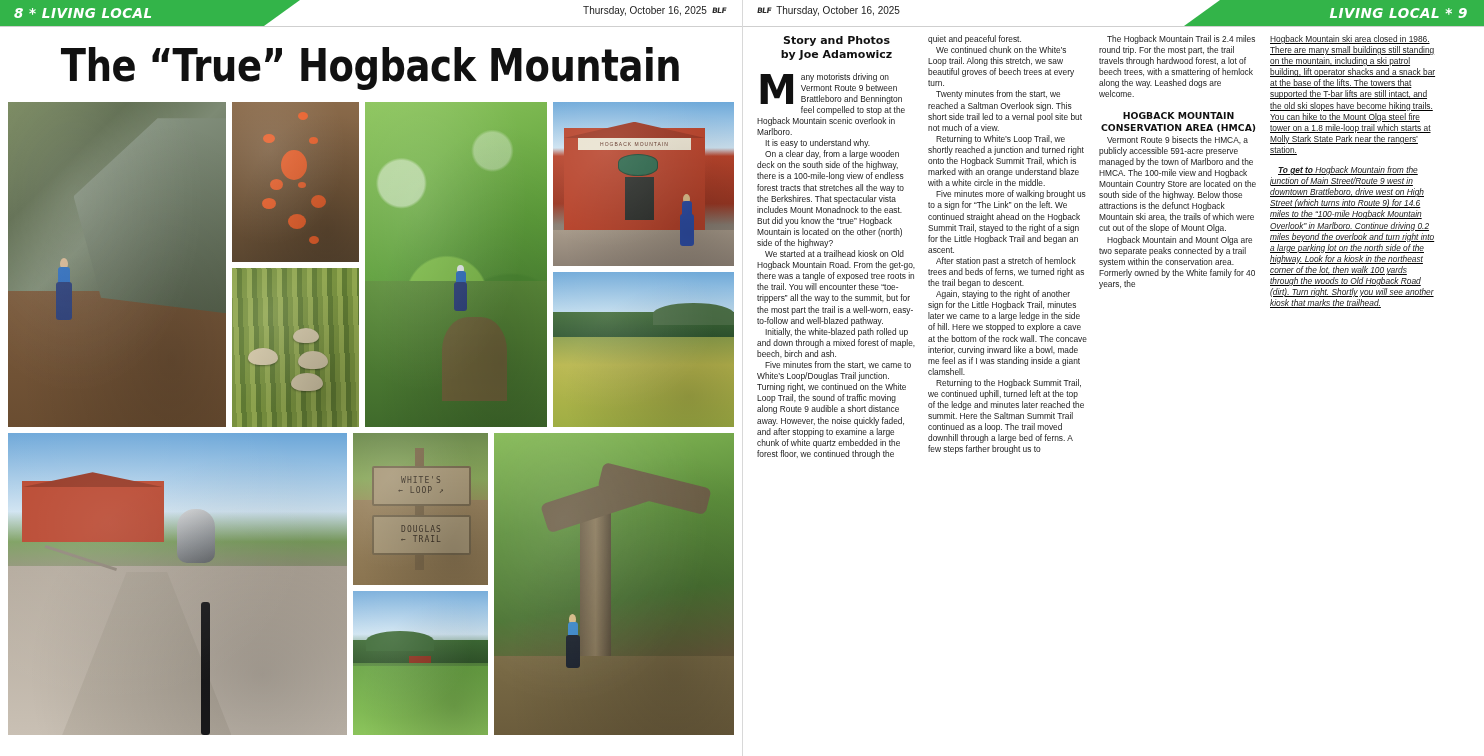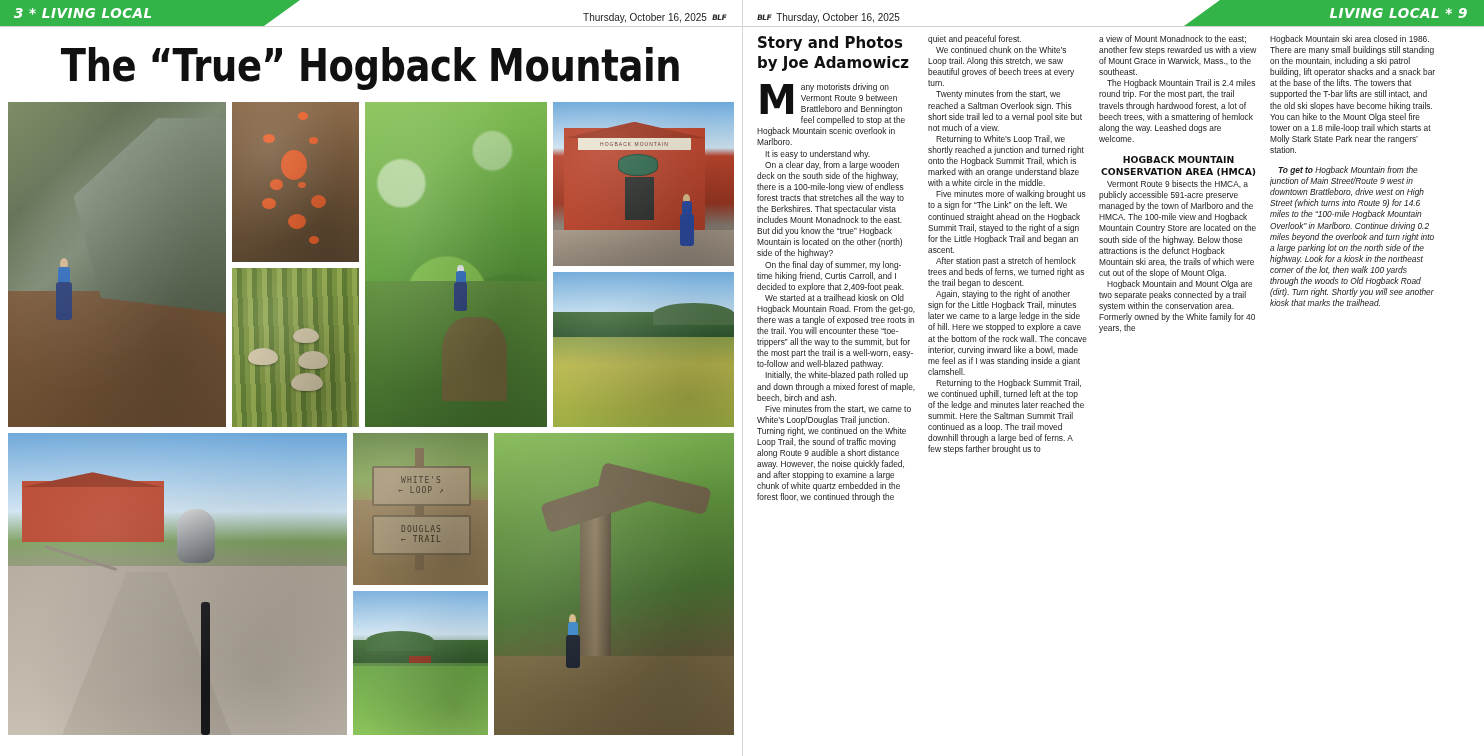--- a/index.html
+++ b/index.html
@@ -16,21 +16,21 @@
     position:absolute; top:0; height:26px; background:#33b449;
     display:flex; align-items:center;
   }
   .mast-left  { left:0; width:300px; padding-left:14px; clip-path: polygon(0 0, 100% 0, 88% 100%, 0 100%); }
   .mast-right { right:0; width:300px; padding-right:16px; justify-content:flex-end; clip-path: polygon(12% 0, 100% 0, 100% 100%, 0 100%); }
   .mast-folio {
     color:#fff; font-family:"DejaVu Sans", sans-serif; font-style:italic; font-weight:bold;
     font-size:13.5px; letter-spacing:0.5px;
   }
   .mast-date {
-    position:absolute; top:12px; font-size:10px; color:#1a1a1a; font-family:"Liberation Sans", sans-serif;
+    position:absolute; top:5px; font-size:10px; color:#1a1a1a; font-family:"Liberation Sans", sans-serif;
     display:flex; align-items:center; gap:5px;
   }
   .date-l { right:16px; }
   .date-r { left:14px; }
   .blf {
     display:inline-block; font-size:7.5px; font-weight:bold; color:#2b2b2b;
     border:none; letter-spacing:-0.5px; font-family:"DejaVu Sans", sans-serif;
     transform:skewX(-8deg);
   }
   .mast-rule { position:absolute; left:0; right:0; top:26px; height:1px; background:#cfcfcf; }
@@ -88,23 +88,23 @@
   .meter-post{ position:absolute; background:#1b1b1d; border-radius:3px; }
   .meter-head{ position:absolute; background:linear-gradient(160deg,#d6d8da,#8d9195 60%,#5f6367); border-radius:18px 18px 10px 10px; }
   .bldg-sign{
     position:absolute; background:#2f6b4f; border:1px solid #1f4a36; border-radius:50%/40%;
     color:#f2efe2; font-size:5px; display:flex; align-items:center; justify-content:center; text-align:center;
   }
 
   
   .rp-body { display:flex; gap:12px; padding:8px 14px 0 14px; }
   .tcol { width:159px; }
-  .tcol.wide { width:166px; }
+  .tcol.wide { width:166px;text-decoration:underline; }
   .byline {
-    font-family:"DejaVu Sans", sans-serif; font-weight:bold; font-size:15px; text-align:left;
+    font-family:"DejaVu Sans", sans-serif; font-weight:bold; font-size:11px; text-align:center;
     line-height:1.3; color:#111; margin-bottom:9px;
   }
   .subhead {
     font-family:"DejaVu Sans", sans-serif; font-weight:bold; font-size:9.3px; text-align:center;
     line-height:1.3; color:#111; margin:9px 0 1px 0;
   }
   .bodytext {
     font-size:8.35px; line-height:11.1px; color:#1a1a1a; text-align:left;
     font-family:"Liberation Sans", sans-serif; hyphens:auto;
   }
@@ -120,21 +120,21 @@
 </style>
 </head>
 <body>
 
 <div class="spread">
 
   <div class="page page-left">
 
     <div class="mast">
       <div class="mast-green mast-left">
-        <span class="mast-folio">3 * LIVING LOCAL</span>
+        <span class="mast-folio">8 * LIVING LOCAL</span>
       </div>
       <div class="mast-date date-l">
         <span>Thursday, October 16, 2025</span>
         <span class="blf">BLF</span>
       </div>
       <div class="mast-rule"></div>
     </div>
 
     <div class="headline">The “True” Hogback Mountain</div>
 
@@ -271,21 +271,20 @@
 
       <div class="tcol">
         <div class="byline">
           <div>Story and Photos</div>
           <div>by Joe Adamowicz</div>
         </div>
         <div class="bodytext" style="height:520px;overflow:hidden">
           <p class="dropcap-p"><span class="dropcap">M</span><span>any motorists driving on Vermont Route 9 between Brattleboro and Bennington feel compelled to stop at the Hogback Mountain scenic overlook in Marlboro.</span></p>
           <p><span>It is easy to understand why.</span></p>
           <p><span>On a clear day, from a large wooden deck on the south side of the highway, there is a 100-mile-long view of endless forest tracts that stretches all the way to the Berkshires. That spectacular vista includes Mount Monadnock to the east. But did you know the “true” Hogback Mountain is located on the other (north) side of the highway?</span></p>
-          <p><span>On the final day of summer, my long-time hiking friend, Curtis Carroll, and I decided to explore that 2,409-foot peak.</span></p>
           <p><span>We started at a trailhead kiosk on Old Hogback Mountain Road. From the get-go, there was a tangle of exposed tree roots in the trail. You will encounter these “toe-trippers” all the way to the summit, but for the most part the trail is a well-worn, easy-to-follow and well-blazed pathway.</span></p>
           <p><span>Initially, the white-blazed path rolled up and down through a mixed forest of maple, beech, birch and ash.</span></p>
           <p><span>Five minutes from the start, we came to White’s Loop/Douglas Trail junction. Turning right, we continued on the White Loop Trail, the sound of traffic moving along Route 9 audible a short distance away. However, the noise quickly faded, and after stopping to examine a large chunk of white quartz embedded in the forest floor, we continued through the</span></p>
         </div>
       </div>
 
       <div class="tcol">
         <div class="bodytext" style="height:568px;overflow:hidden">
           <p class="noind"><span>quiet and peaceful forest.</span></p>
           <p><span>We continued chunk on the White’s Loop trail. Along this stretch, we saw beautiful groves of beech trees at every turn.</span></p>
@@ -293,21 +292,20 @@
           <p><span>Returning to White’s Loop Trail, we shortly reached a junction and turned right onto the Hogback Summit Trail, which is marked with an orange understand blaze with a white circle in the middle.</span></p>
           <p><span>Five minutes more of walking brought us to a sign for “The Link” on the left. We continued straight ahead on the Hogback Summit Trail, stayed to the right of a sign for the Little Hogback Trail and began an ascent.</span></p>
           <p><span>After station past a stretch of hemlock trees and beds of ferns, we turned right as the trail began to descent.</span></p>
           <p><span>Again, staying to the right of another sign for the Little Hogback Trail, minutes later we came to a large ledge in the side of hill. Here we stopped to explore a cave at the bottom of the rock wall. The concave interior, curving inward like a bowl, made me feel as if I was standing inside a giant clamshell.</span></p>
           <p><span>Returning to the Hogback Summit Trail, we continued uphill, turned left at the top of the ledge and minutes later reached the summit. Here the Saltman Summit Trail continued as a loop. The trail moved downhill through a large bed of ferns. A few steps farther brought us to</span></p>
         </div>
       </div>
 
       <div class="tcol">
         <div class="bodytext" style="height:382px;overflow:hidden">
-          <p class="noind"><span>a view of Mount Monadnock to the east; another few steps rewarded us with a view of Mount Grace in Warwick, Mass., to the southeast.</span></p>
           <p><span>The Hogback Mountain Trail is 2.4 miles round trip. For the most part, the trail travels through hardwood forest, a lot of beech trees, with a smattering of hemlock along the way. Leashed dogs are welcome.</span></p>
           <div class="subhead">
             <div>HOGBACK MOUNTAIN</div>
             <div>CONSERVATION AREA (HMCA)</div>
           </div>
           <p><span>Vermont Route 9 bisects the HMCA, a publicly accessible 591-acre preserve managed by the town of Marlboro and the HMCA. The 100-mile view and Hogback Mountain Country Store are located on the south side of the highway. Below those attractions is the defunct Hogback Mountain ski area, the trails of which were cut out of the slope of Mount Olga.</span></p>
           <p><span>Hogback Mountain and Mount Olga are two separate peaks connected by a trail system within the conservation area. Formerly owned by the White family for 40 years, the</span></p>
         </div>
       </div>
 

